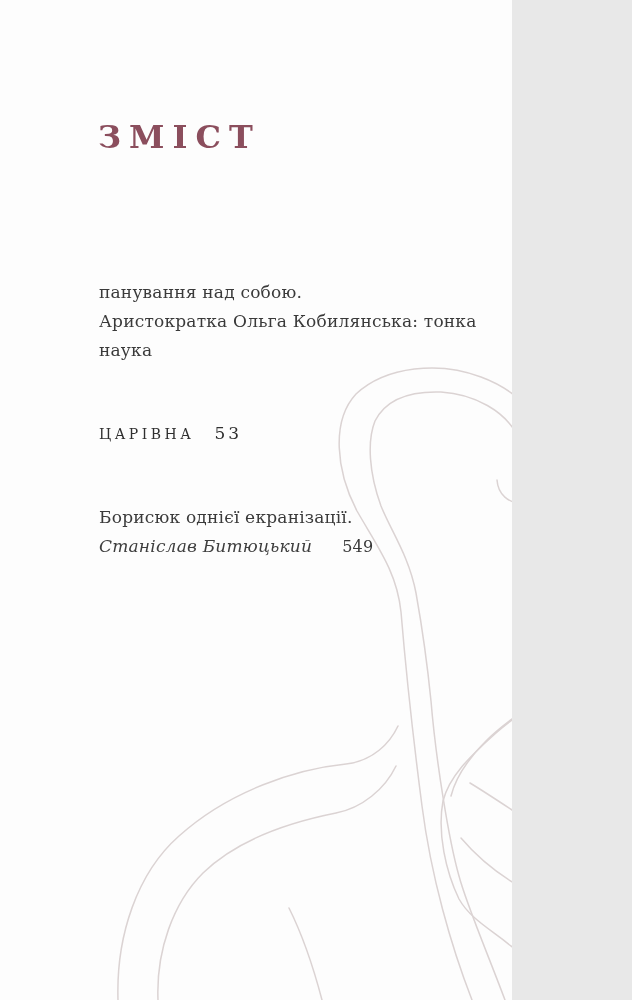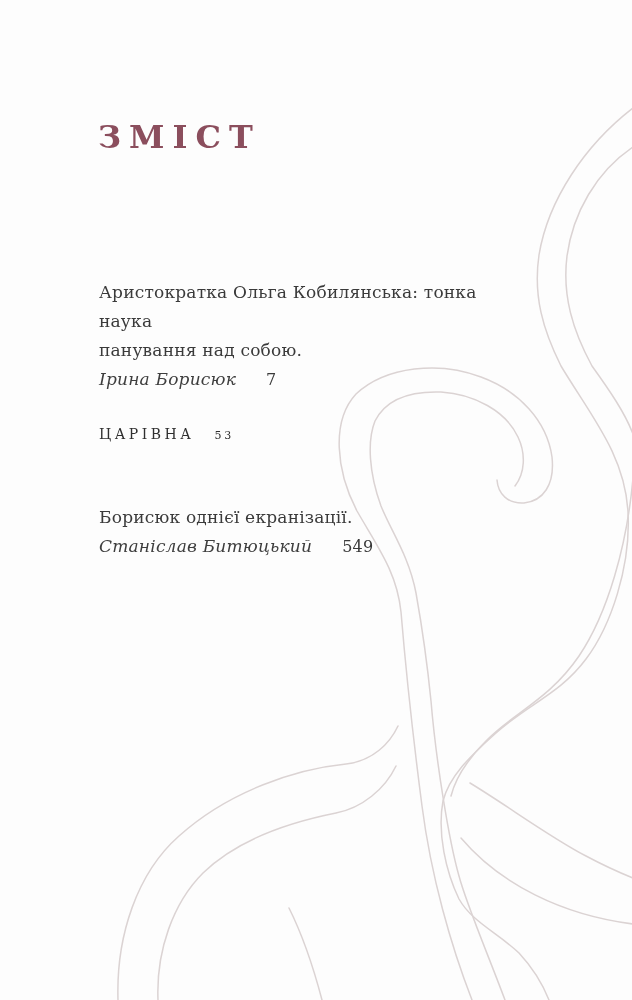--- a/index.html
+++ b/index.html
@@ -2,21 +2,21 @@
 <html><head>
 <meta charset="utf-8">
 <style>
   html, body {
     margin: 0;
     padding: 0;
     background: #e8e8e8;
   }
   .page {
     position: relative;
-    width: 632px;
+    width: 512px;
     height: 1000px;
     background: #fdfdfd;
     overflow: hidden;
     font-family: "DejaVu Serif", "Liberation Serif", serif;
   }
   .art {
     position: absolute;
     left: 0;
     top: 0;
     width: 632px;
@@ -56,21 +56,21 @@
   .gap-1 { margin-left: 30px; }
   .gap-2 { margin-left: 20px; }
   .gap-3 { margin-left: 30px; margin-top: 28px; }
   .chapter-caps {
     font-size: 14px;
     line-height: 24px;
     letter-spacing: 3.5px;
     color: #2f2f2f;
   }
   .chapter-num {
-    font-size: 11px;
+    font-size: 17px;
     letter-spacing: 3px;
     color: #2f2f2f;
   }
 </style>
 </head>
 <body>
 
 <div class="page">
 
   <svg class="art" viewBox="0 0 632 1000" xmlns="http://www.w3.org/2000/svg" fill="none" stroke="#dbd3d3" stroke-width="1.5" stroke-linecap="round">
@@ -82,25 +82,22 @@
     <path d="M 472 1000 C 451 946 431 876 422 806 C 413 737 406 672 401 612 C 397 572 377 546 357 511 C 336 471 331 421 356 394 C 386 366 440 361 481 377 C 519 391 547 421 552 457 C 555 485 543 501 524 503 C 508 504 498 494 497 480"></path>
     <path d="M 505 1000 C 487 952 466 903 459 876 C 449 841 436 761 431 701 C 427 661 421 621 416 593 C 409 556 391 531 381 506 C 369 473 367 441 375 421 C 386 399 411 391 441 392 C 474 394 506 411 518 437 C 526 454 525 473 515 486"></path>
     <path d="M 118 1000 C 116 936 137 873 179 836 C 229 791 296 769 346 764 C 373 761 390 743 398 726"></path>
     <path d="M 158 1000 C 156 951 173 903 203 873 C 241 836 296 821 336 813 C 362 808 385 789 396 766"></path>
     <path d="M 322 1000 C 312 962 301 932 289 908"></path>
   </svg>
 
   <h1 class="contents-title">ЗМІСТ</h1>
 
   <div class="toc-entry entry-1">
+    <div>панування над собою.</div>
     <div>Аристократка Ольга Кобилянська: тонка наука</div>
-    <div>панування над собою.</div>
-    <div>
-      <span class="author">Ірина Борисюк</span><span class="page-num gap-1">7</span>
-    </div>
   </div>
 
   <div class="toc-entry entry-2">
     <span class="chapter-caps">ЦАРІВНА</span><span class="chapter-num gap-2">53</span>
   </div>
 
   <div class="toc-entry entry-3">
     <div>Борисюк однієї екранізації.</div>
     <div>
       <span class="author">Станіслав Битюцький</span><span class="page-num gap-3">549</span>

